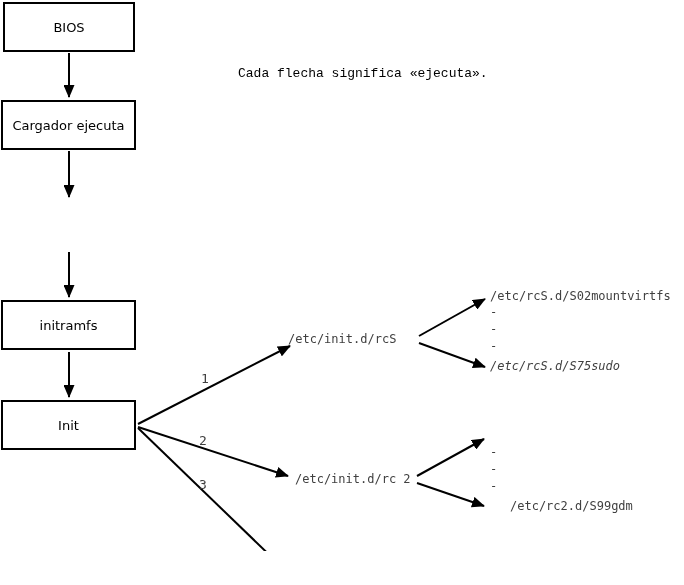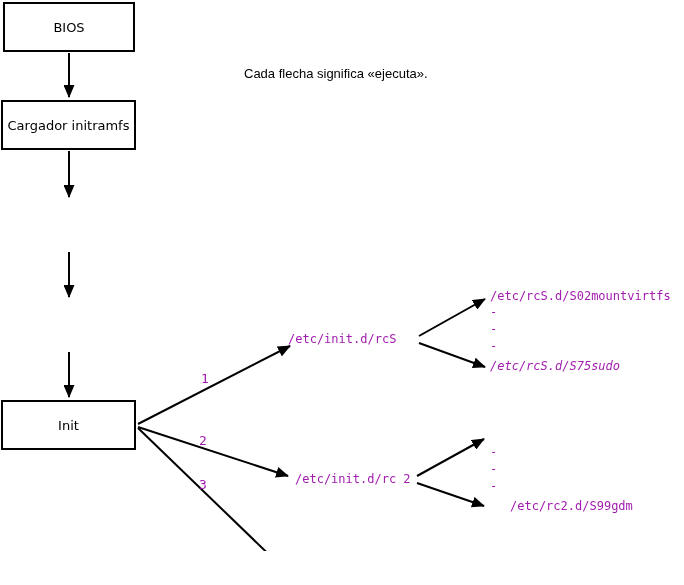--- a/index.html
+++ b/index.html
@@ -36,33 +36,33 @@
     font-size: 13px;
     color: #000000;
   }
   .box-bios { left: 3px; width: 132px; top: 2px; }
   .box-bootloader { top: 100px; }
   .box-kernel { top: 200px; }
   .box-initramfs { top: 300px; }
   .box-init { top: 400px; }
   .note {
     position: absolute;
-    left: 244px;
+    left: 238px;
     top: 66px;
-    font-family: Liberation Sans, sans-serif;
+    font-family: Liberation Mono, monospace;
     font-size: 13px;
     color: #000000;
     white-space: pre;
   }
   .mono {
     position: absolute;
     font-family: "DejaVu Sans Mono", monospace;
     font-size: 12px;
     line-height: 15px;
-    color: #a21caf;
+    color: #404040;
     white-space: pre;
   }
   .num {
     font-family: "DejaVu Sans Mono", monospace;
     font-size: 13px;
   }
   .lbl-rcs   { left: 288px; top: 332px; }
   .lbl-rc2   { left: 295px; top: 472px; }
   .lbl-getty { left: 300px; top: 567px; }
   .lbl-rcs-first { left: 490px; top: 289px; }
@@ -102,21 +102,24 @@
       <line x1="419" y1="343" x2="485" y2="367" marker-end="url(#ah)"></line>
       <line x1="417" y1="476" x2="484" y2="439" marker-end="url(#ah)"></line>
       <line x1="417" y1="483" x2="484" y2="506" marker-end="url(#ah)"></line>
     </g>
   </svg>
 
   <div class="box box-bios">
     <span>BIOS</span>
   </div>
   <div class="box box-bootloader">
-    <span>Cargador initramfs</span>
+    <span>Cargador ejecuta</span>
+  </div>
+  <div class="box box-initramfs">
+    <span>initramfs</span>
   </div>
   <div class="box box-init">
     <span>Init</span>
   </div>
 
   <div class="note">Cada flecha significa «ejecuta».</div>
 
   <div class="mono num num-1">1</div>
   <div class="mono num num-2">2</div>
   <div class="mono num num-3">3</div>

